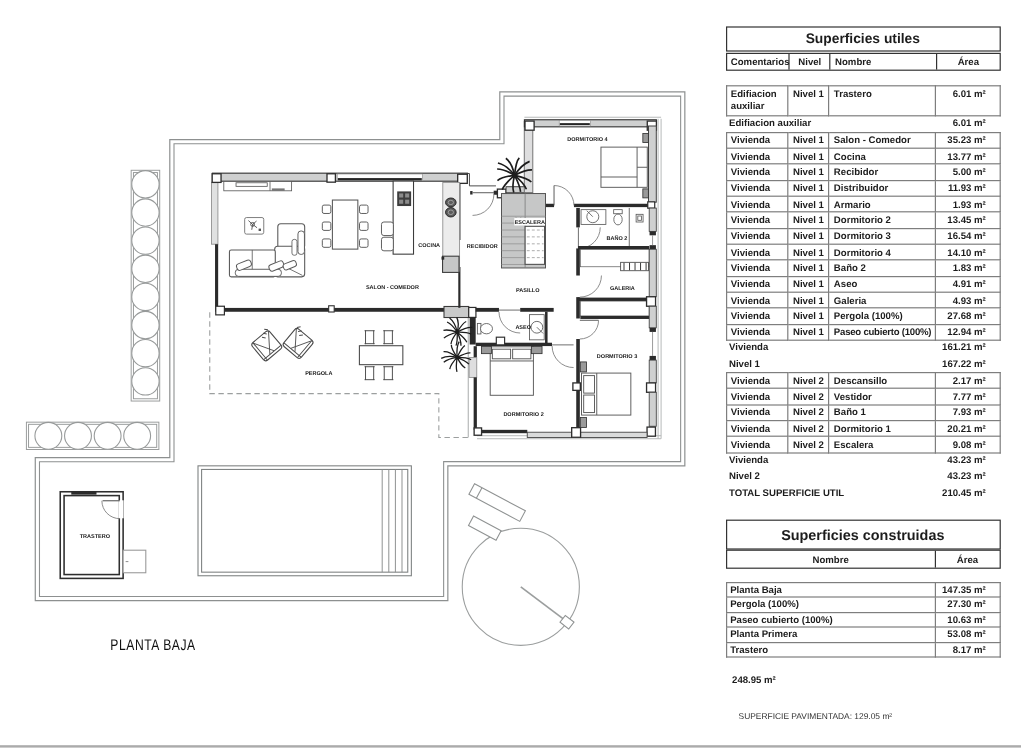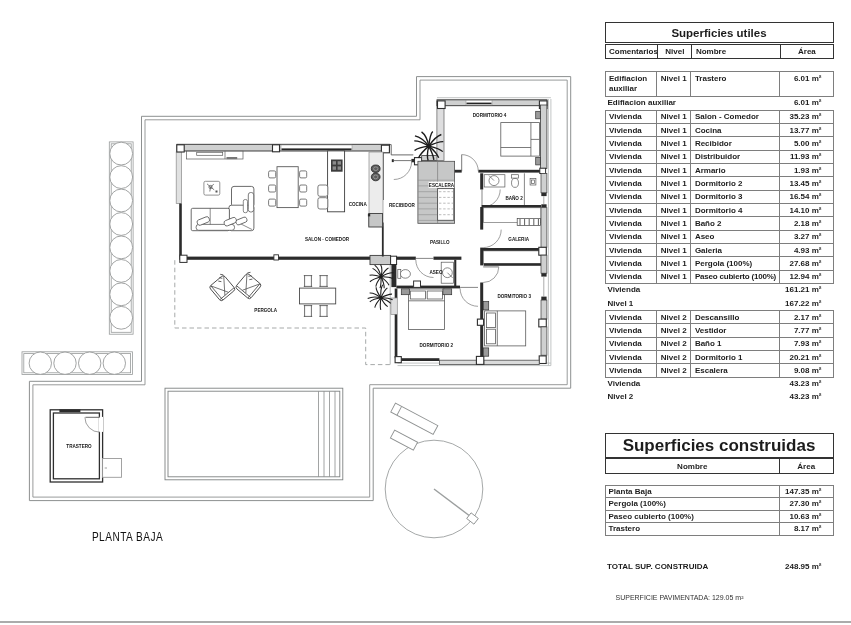--- a/index.html
+++ b/index.html
@@ -628,27 +628,27 @@
 <tr style="height:13.35px;">
           <td>Vivienda</td>
           <td>Nivel 1</td>
           <td>Dormitorio 4</td>
           <td class="v">14.10 m²</td>
         </tr>
 <tr style="height:13.35px;">
           <td>Vivienda</td>
           <td>Nivel 1</td>
           <td>Baño 2</td>
-          <td class="v">2.18 m²</td>
+          <td class="v">1.83 m²</td>
         </tr>
 <tr style="height:13.35px;">
           <td>Vivienda</td>
           <td>Nivel 1</td>
           <td>Aseo</td>
-          <td class="v">3.27 m²</td>
+          <td class="v">4.91 m²</td>
         </tr>
 <tr style="height:13.35px;">
           <td>Vivienda</td>
           <td>Nivel 1</td>
           <td>Galeria</td>
           <td class="v">4.93 m²</td>
         </tr>
 <tr style="height:13.35px;">
           <td>Vivienda</td>
           <td>Nivel 1</td>
@@ -718,22 +718,26 @@
 <div class="row" style="top:376.65px;height:13.35px;">
       <span class="s1">Vivienda</span>
       <span class="s2">43.23 m²</span>
     </div>
 
 <div class="row" style="top:390px;height:13.35px;">
       <span class="s1">Nivel 2</span>
       <span class="s2">43.23 m²</span>
     </div>
 
-
-<div class="tbl" style="left:604.5px;top:433px;width:229px;height:25.4px;border:1px solid #333;font-weight:bold;font-size:17px;display:flex;align-items:center;justify-content:center;">Superficies construidas</div>
+<div class="row" style="top:403.35px;height:13.35px;">
+      <span class="s1">TOTAL SUPERFICIE UTIL</span>
+      <span class="s2">210.45 m²</span>
+    </div>
+
+<div class="tbl" style="left:604.5px;top:433px;width:229px;height:25.4px;border:1px solid #333;font-weight:bold;font-size:12px;display:flex;align-items:center;justify-content:center;">Superficies construidas</div>
 
 <div class="row" style="top:458.4px;height:15.8px;border:1px solid #333;">
 <span style="width:175px;box-sizing:border-box;display:flex;align-items:center;justify-content:center;">Nombre</span>
       <span style="width:54px;box-sizing:border-box;border-left:1px solid #333;display:flex;align-items:center;justify-content:center;">Área</span>
 </div>
 
 <table class="gtb" style="top:484.6px;">
       <colgroup>
         <col style="width:174.9px">
         <col style="width:54.1px">
@@ -745,27 +749,30 @@
         </tr>
 <tr style="height:12.5px;">
           <td style="padding-left:3px;">Pergola (100%)</td>
           <td class="v">27.30 m²</td>
         </tr>
 <tr style="height:12.5px;">
           <td style="padding-left:3px;">Paseo cubierto (100%)</td>
           <td class="v">10.63 m²</td>
         </tr>
 <tr style="height:12.5px;">
+          <td style="padding-left:3px;">Planta Primera</td>
+          <td class="v">53.08 m²</td>
+        </tr>
+<tr style="height:12.5px;">
           <td style="padding-left:3px;">Trastero</td>
           <td class="v">8.17 m²</td>
         </tr>
 </tbody>
     </table>
 
 <div class="row" style="top:559.6px;height:13.4px;">
-      <span class="s1" style="padding-left:2.5px;">TOTAL SUP. CONSTRUIDA</span>
       <span class="s2">248.95 m²</span>
     </div>
 
 <div style="position:absolute;left:615.5px;top:593.5px;font-size:7px;color:#333;font-family:'Liberation Sans',sans-serif;">SUPERFICIE PAVIMENTADA: 129.05 m²</div>
 
 <div style="position:absolute;left:0;top:621px;width:851px;height:2.4px;background:#ababab;"></div>
 </div>
 
 </body></html>

